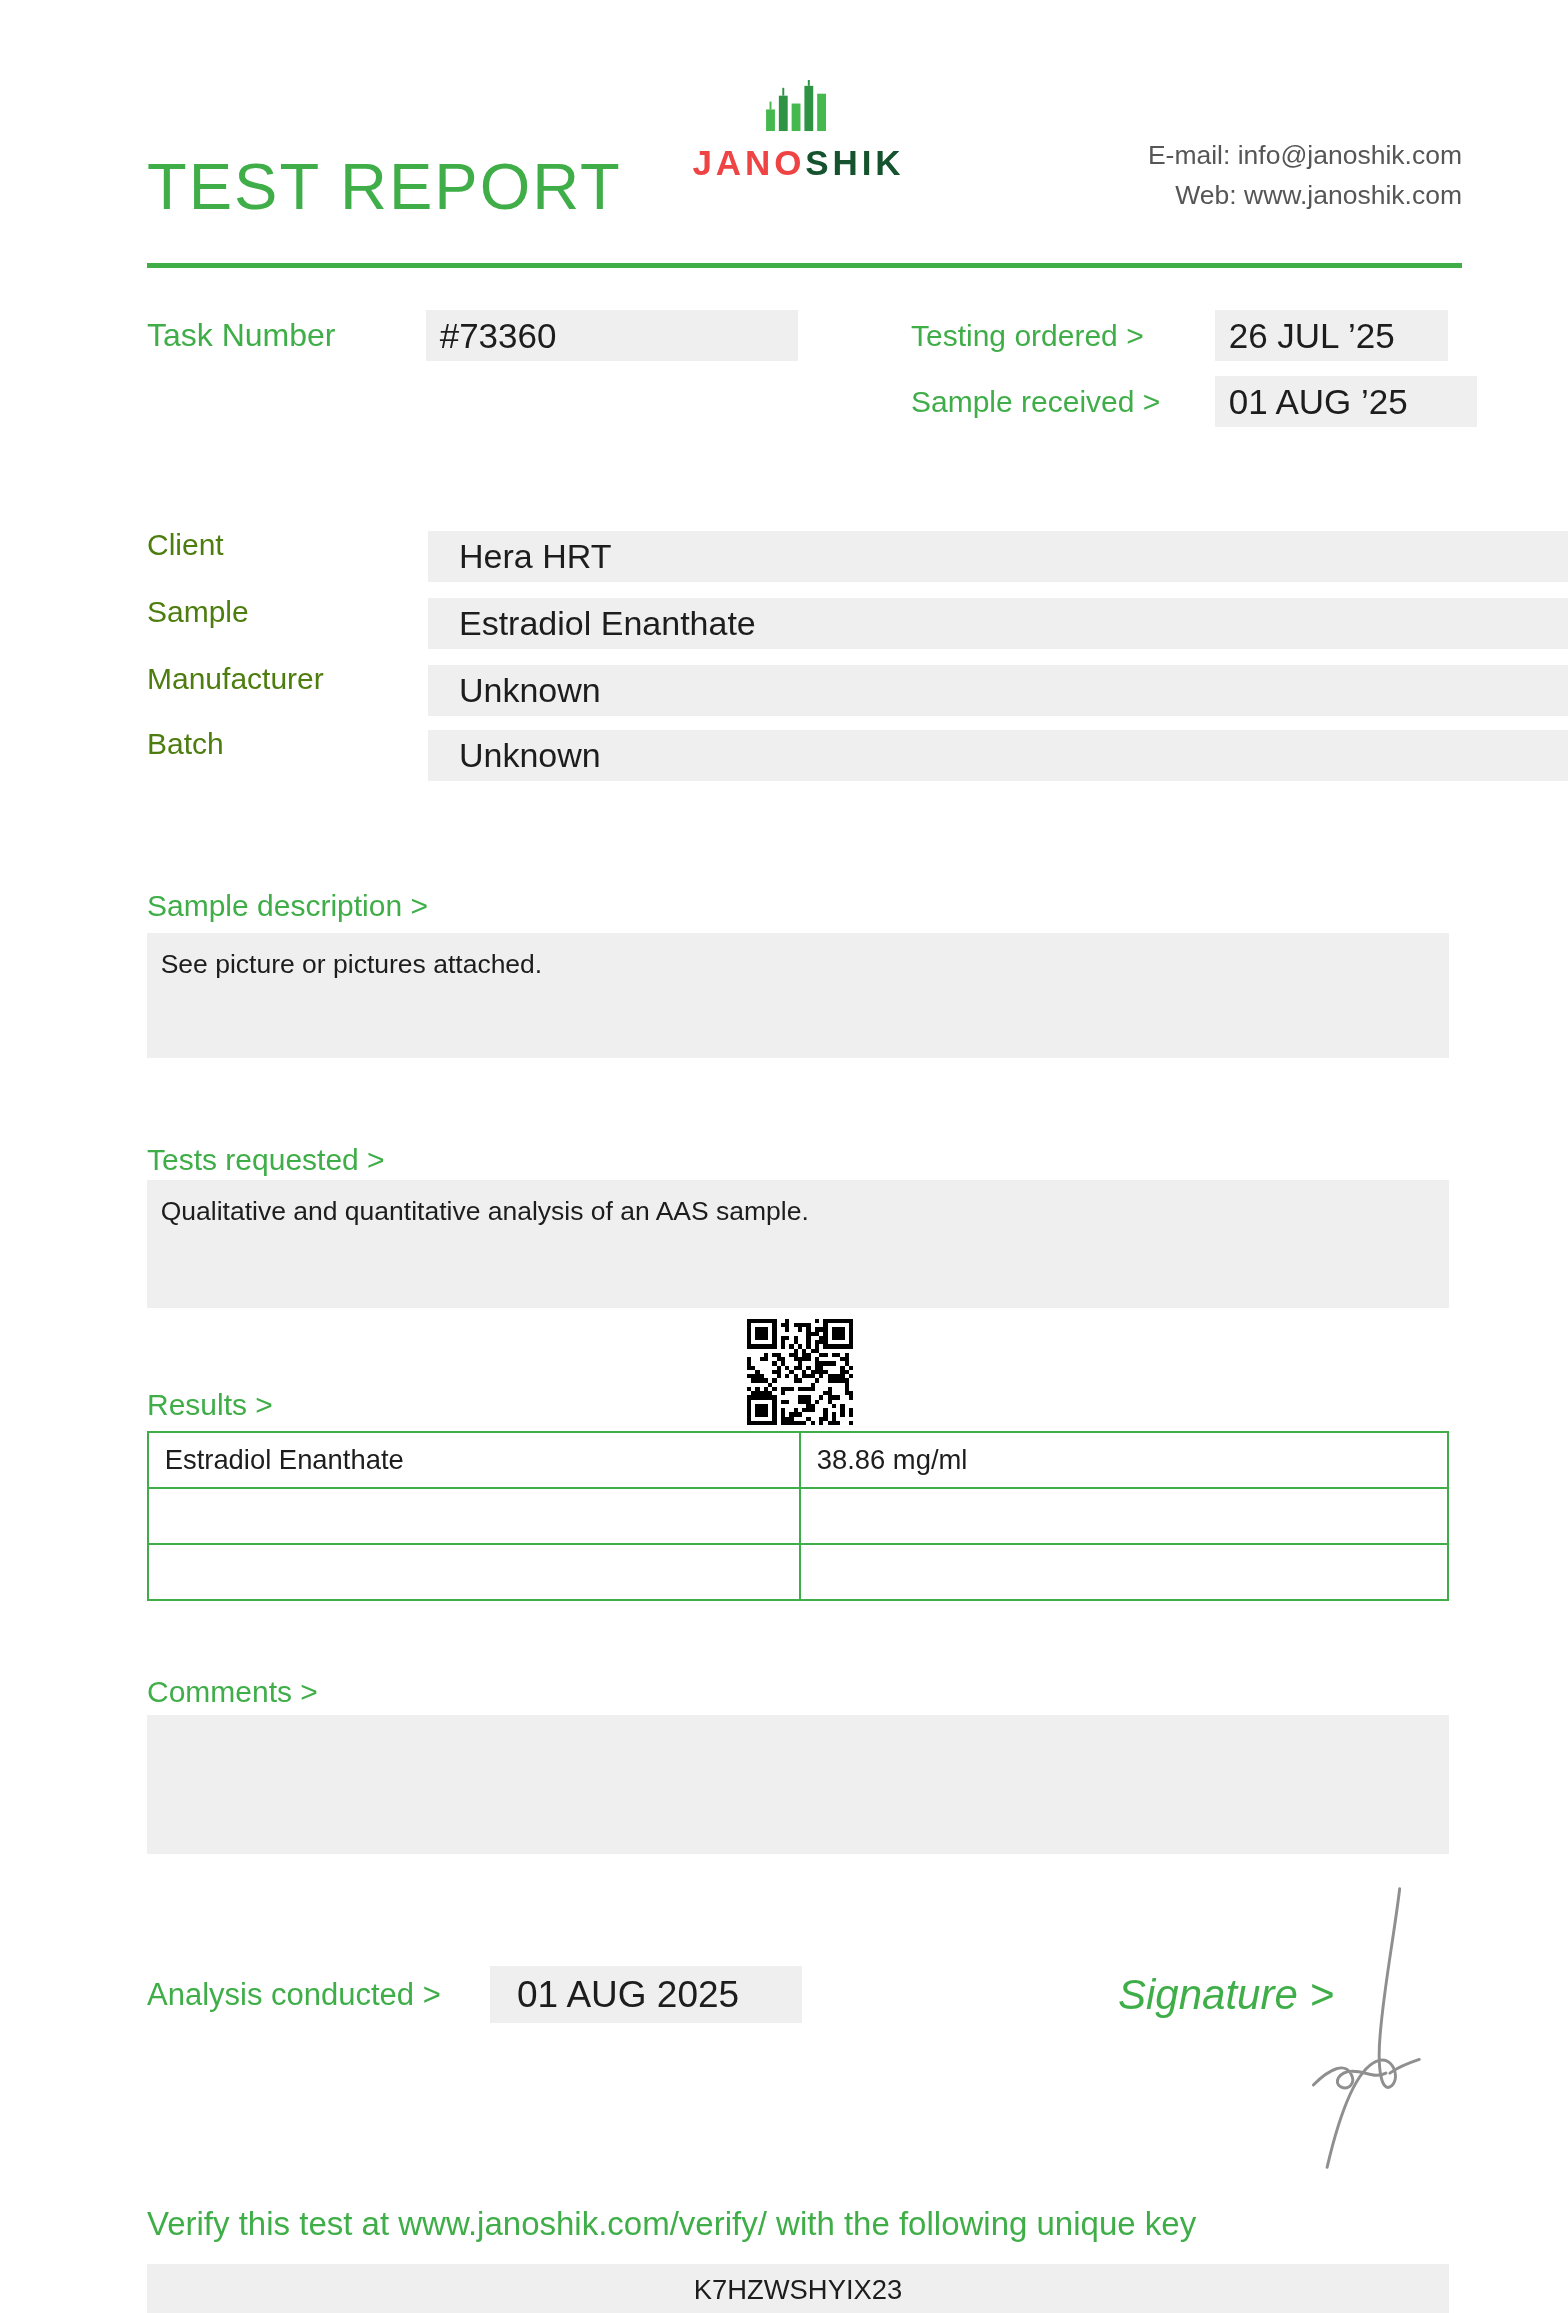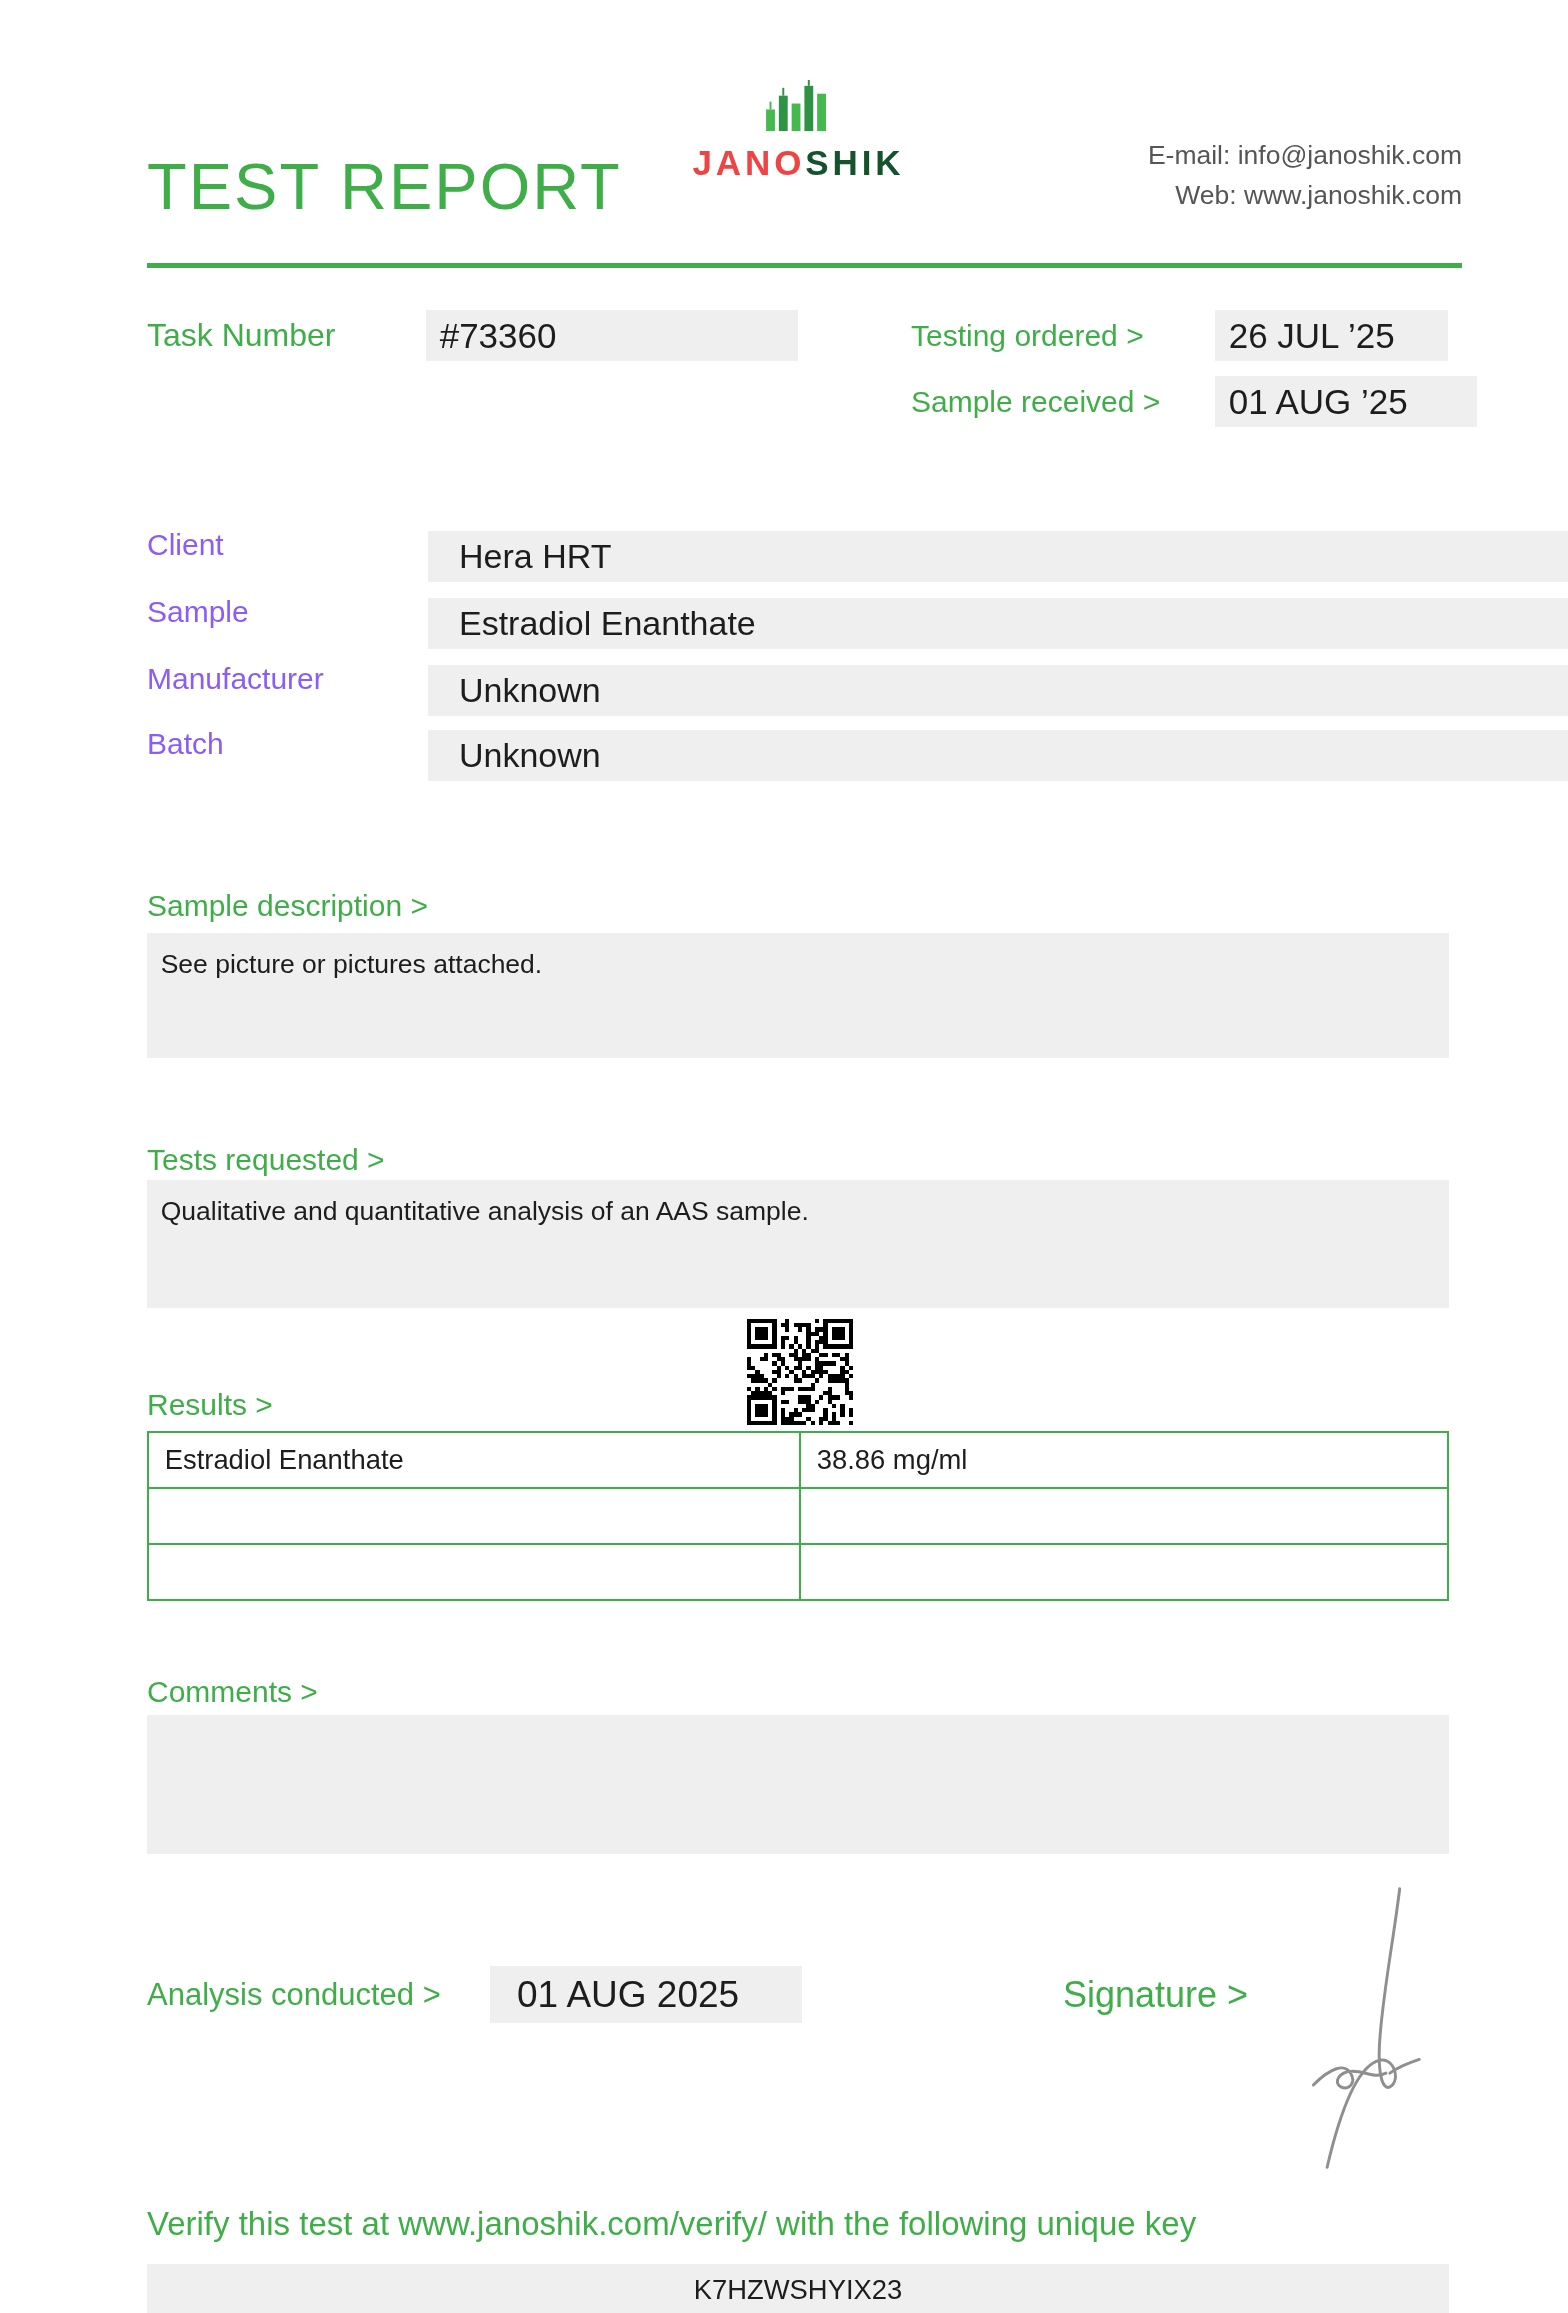--- a/index.html
+++ b/index.html
@@ -47,21 +47,21 @@
   }
   .ordered-label  { left: 911px; top: 310px; width: 294px; font-size: 30px; line-height: 51px; }
   .received-label { left: 911px; top: 376px; width: 294px; font-size: 30px; line-height: 51px; }
   .ordered-value  { left: 1215px; top: 310px; width: 233px; height: 51px; font-size: 35px; line-height: 51px; padding-left: 13.7px; }
   .received-value { left: 1215px; top: 376px; width: 262px; height: 51px; font-size: 35px; line-height: 51px; padding-left: 13.7px; }
 
   
   .info-row { left: 147px; width: 1302px; height: 51px; }
   .info-row .lbl {
     position: absolute; left: 0; top: 0;
-    font-size: 30px; line-height: 51px; color: #8b5cf6;
+    font-size: 30px; line-height: 51px; color: #4d7c0f;
   }
   .info-row .val {
     position: absolute; left: 281px; top: 0; width: 1168px; height: 51px;
     background: #efefef; font-size: 34px; line-height: 51px; padding-left: 31px; margin-top: 12px;
   }
   .row-client       { top: 519px; }
   .row-sample       { top: 586px; }
   .row-manufacturer { top: 653px; }
   .row-batch        { top: 718px; }
 
@@ -90,21 +90,21 @@
   
   .comments-label { top: 1647px; }
   .comments-box { left: 147px; top: 1715px; width: 1302px; height: 139px; font-size: 26.5px; padding: 15.7px 13.7px; }
 
   
   .analysis-label { left: 147px; top: 1966px; font-size: 31px; line-height: 57px; }
   .analysis-value {
     left: 490px; top: 1966px; width: 312px; height: 57px;
     font-size: 37px; line-height: 57px; padding-left: 27px;
   }
-  .signature-label { left: 1063px; top: 1966px; font-size: 36px; line-height: 57px; }
+  .signature-label { left: 1118px; top: 1966px; font-size: 42px; line-height: 57px; font-style: italic; }
   .signature { left: 1274px; top: 1877px; width: 167px; height: 306px; }
 
   .verify-line {
     left: 147px; top: 2205px; width: 1315px;
     font-size: 33px; color: #3fae49;
   }
   .verify-key {
     left: 147px; top: 2264px; width: 1302px; height: 59px;
     font-size: 27.4px; line-height: 51px; text-align: center;
   }

